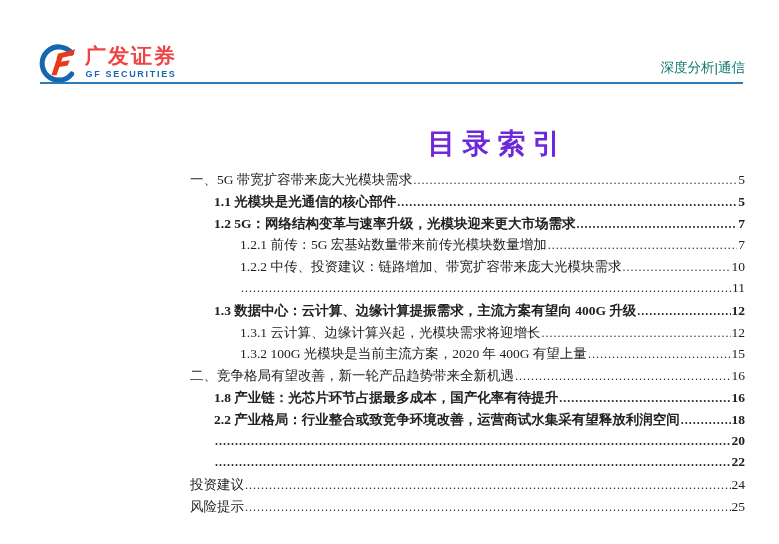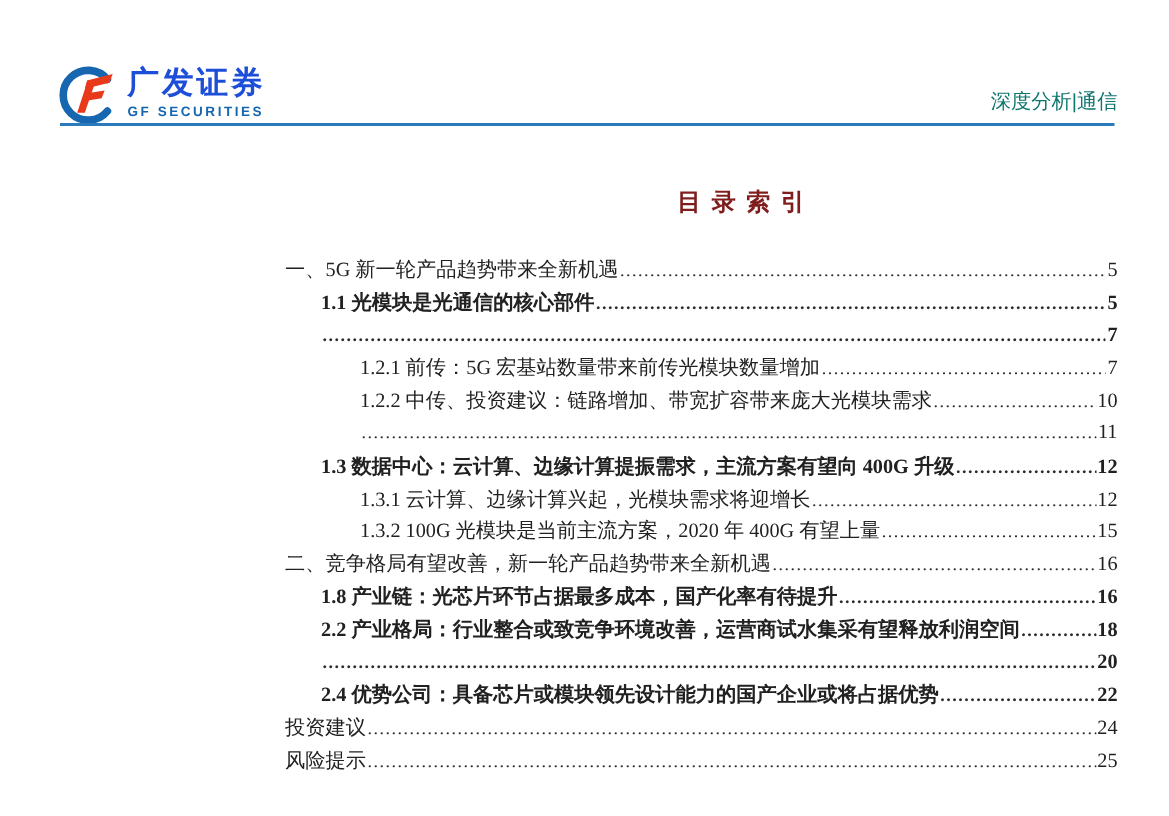--- a/index.html
+++ b/index.html
@@ -7,36 +7,36 @@
     position:relative; width:779px; height:544px; background:#ffffff;
     overflow:hidden;
     font-family:"Liberation Serif","DejaVu Serif",serif;
   }
 
   
   .logo { position:absolute; left:37px; top:42px; display:flex; align-items:flex-start; }
   .logo-icon { width:43px; height:43px; flex:0 0 auto; }
   .logo-icon svg { width:43px; height:43px; display:block; }
   .logo-textcol { margin-left:5px; padding-top:2px; font-family:"Liberation Sans","DejaVu Sans",sans-serif; }
-  .logo-cn { font-size:21px; font-weight:bold; color:#1d4ed8; letter-spacing:2px; line-height:24px; }
-  .logo-en { font-size:9px; font-weight:bold; color:#1766b0; letter-spacing:1.7px; line-height:12px; }
+  .logo-cn { font-size:21px; font-weight:bold; color:#ef4444; letter-spacing:2px; line-height:24px; }
+  .logo-en { font-size:9px; font-weight:bold; color:#1766b0; letter-spacing:1.7px; line-height:12px;text-align:center; }
 
   .category {
     position:absolute; top:59px; right:34px;
     font-family:"Liberation Sans","DejaVu Sans",sans-serif;
     font-size:13.5px; color:#0f766e;
   }
 
   .header-rule { position:absolute; top:82px; left:40px; right:36px; height:2px; background:#2b7abc; }
 
   
   .doc-title {
     position:absolute; top:125px; left:190px; width:555px;
     text-align:center; transform:translateX(30px);
-    font-size:16px; font-weight:bold; color:#7f1d1d; letter-spacing:7px;
+    font-size:28px; font-weight:bold; color:#6d28d9; letter-spacing:7px;
   }
 
   
   .toc { position:absolute; top:171px; left:190px; width:555px; font-size:13.5px; color:#212121; }
   .toc-row { display:flex; align-items:baseline; height:21.8px; white-space:nowrap; cursor:pointer; }
   .toc-row.level-1 { padding-left:24px;font-weight:bold; }
   .toc-row.level-2 { padding-left:50px; }
   .toc-text { flex:0 0 auto; overflow:hidden; }
   .toc-dots { flex:1 1 auto; overflow:hidden; color:#2b2b2b; font-size:12px; letter-spacing:1px; margin:0 1px; }
   .toc-page { flex:0 0 auto; text-align:right; }
@@ -64,30 +64,31 @@
   </div>
 
   <div class="category">深度分析|通信</div>
 
   <div class="header-rule"></div>
 
   <div class="doc-title">目录索引</div>
 
   <div class="toc">
       <div class="toc-row level-0">
-        <span class="toc-text">一、5G 新一轮产品趋势带来全新机遇</span>
+        <span class="toc-text">一、5G 带宽扩容带来庞大光模块需求</span>
         <span class="toc-dots">....................................................................................................................................................................................................................................................................</span>
         <span class="toc-page">5</span>
       </div>
       <div class="toc-row level-1">
         <span class="toc-text">1.1 光模块是光通信的核心部件</span>
         <span class="toc-dots">....................................................................................................................................................................................................................................................................</span>
         <span class="toc-page">5</span>
       </div>
       <div class="toc-row level-1">
+        <span class="toc-text">1.2 5G：网络结构变革与速率升级，光模块迎来更大市场需求</span>
         <span class="toc-dots">....................................................................................................................................................................................................................................................................</span>
         <span class="toc-page">7</span>
       </div>
       <div class="toc-row level-2">
         <span class="toc-text">1.2.1 前传：5G 宏基站数量带来前传光模块数量增加</span>
         <span class="toc-dots">....................................................................................................................................................................................................................................................................</span>
         <span class="toc-page">7</span>
       </div>
       <div class="toc-row level-2">
         <span class="toc-text">1.2.2 中传、投资建议：链路增加、带宽扩容带来庞大光模块需求</span>
@@ -126,21 +127,20 @@
       <div class="toc-row level-1">
         <span class="toc-text">2.2 产业格局：行业整合或致竞争环境改善，运营商试水集采有望释放利润空间</span>
         <span class="toc-dots">....................................................................................................................................................................................................................................................................</span>
         <span class="toc-page">18</span>
       </div>
       <div class="toc-row level-1">
         <span class="toc-dots">....................................................................................................................................................................................................................................................................</span>
         <span class="toc-page">20</span>
       </div>
       <div class="toc-row level-1">
-        <span class="toc-text">2.4 优势公司：具备芯片或模块领先设计能力的国产企业或将占据优势</span>
         <span class="toc-dots">....................................................................................................................................................................................................................................................................</span>
         <span class="toc-page">22</span>
       </div>
       <div class="toc-row level-0">
         <span class="toc-text">投资建议</span>
         <span class="toc-dots">....................................................................................................................................................................................................................................................................</span>
         <span class="toc-page">24</span>
       </div>
       <div class="toc-row level-0">
         <span class="toc-text">风险提示</span>

